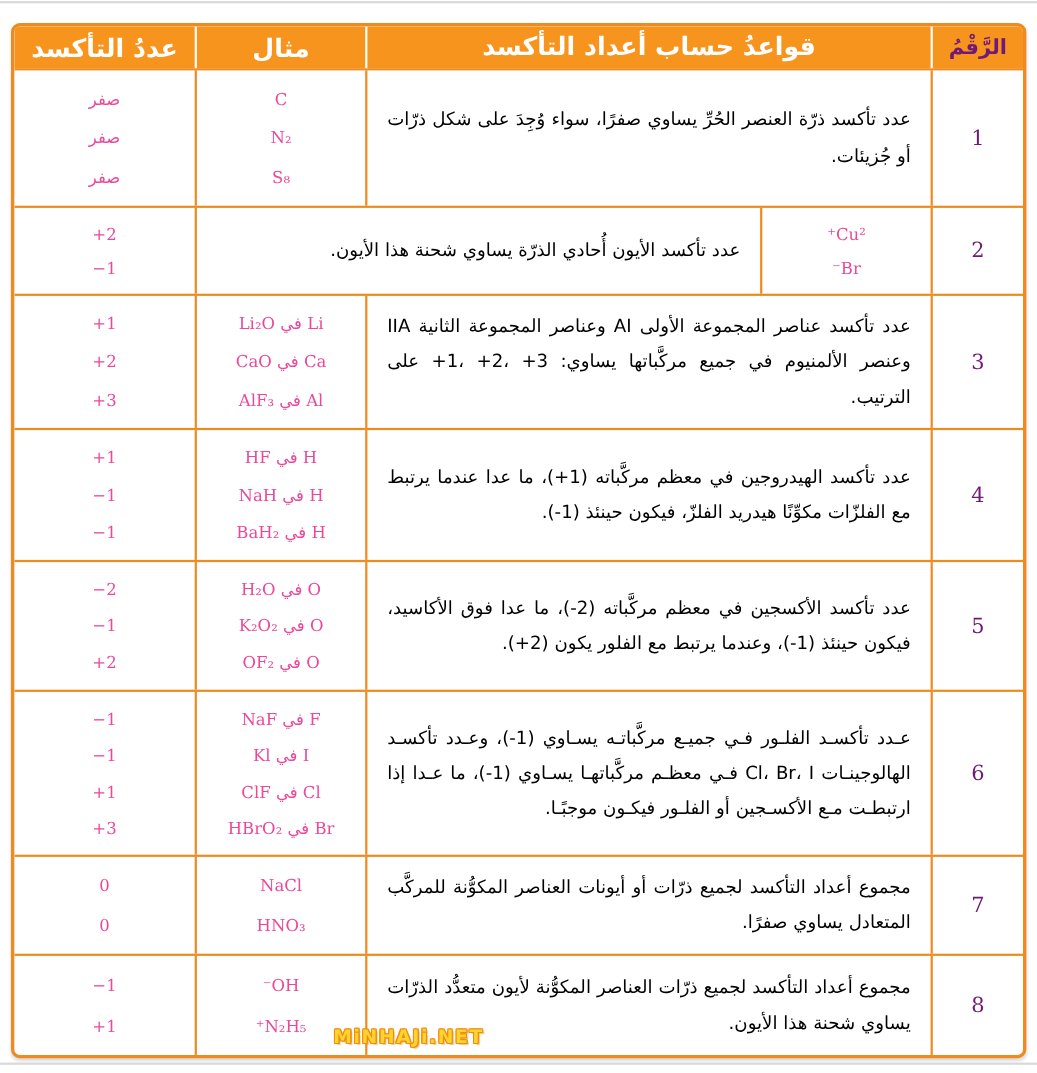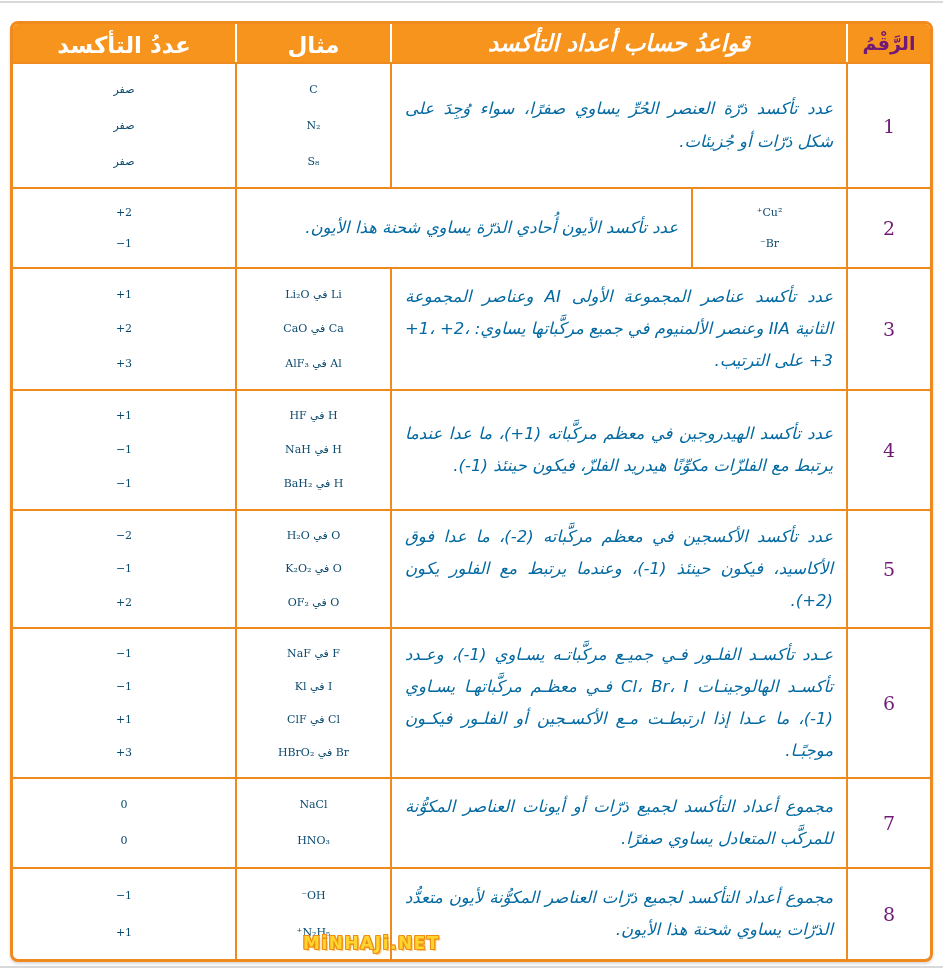--- a/index.html
+++ b/index.html
@@ -13,21 +13,21 @@
 
   .oxtable{
     position:absolute;top:21px;left:10px;width:923px;height:941px;
     box-sizing:border-box;border:3px solid #EF8A1F;border-radius:8px;
     overflow:hidden;background:#fff;direction:rtl;
     box-shadow:0 2px 3px rgba(0,0,0,0.15);
   }
   .row{display:flex;width:100%;box-sizing:border-box;}
   .cell{box-sizing:border-box;display:flex;align-items:center;justify-content:center;}
   .cell.num{width:82px;flex:none;}
-  .cell.rule{width:456px;flex:none;padding:4px 13px;font-style:italic;}
+  .cell.rule{width:514px;flex:none;padding:4px 18px;}
   .cell.ex{width:155px;flex:none;}
   .cell.ox{flex:1;}
 
   .header-row{height:38px;background:#F7941E;}
   .header-row .cell{color:#ffffff;font-weight:bold;font-size:23px;
     font-family:"DejaVu Sans",sans-serif;}
   .header-row .cell:not(:first-child){border-right:2px solid #ffffff;}
 
   .body-row{border-top:2px solid #EF8A1F;}
   .body-row .cell:not(:first-child){border-right:2px solid #EF8A1F;}
@@ -36,26 +36,26 @@
   #rows > .body-row:nth-child(2){height:80px;}
   #rows > .body-row:nth-child(3){height:122px;}
   #rows > .body-row:nth-child(4){height:120px;}
   #rows > .body-row:nth-child(5){height:118px;}
   #rows > .body-row:nth-child(6){height:150px;}
   #rows > .body-row:nth-child(7){height:90px;}
   #rows > .body-row:nth-child(8){height:92px;}
 
   .rule-text{
     width:100%;text-align:justify;font-family:"DejaVu Sans",sans-serif;
-    font-size:16.5px;line-height:1.95;color:#0369a1;
+    font-size:16.5px;line-height:1.95;color:#000000;
   }
   .cell.ex,.cell.ox{flex-direction:column;justify-content:space-around;padding:8px 0;}
   .formula,.oxval{
     font-family:"DejaVu Serif","DejaVu Sans",serif;
-    font-size:11px;color:#0c4a6e;line-height:1.2;text-align:right;
+    font-size:15px;color:#ec4899;line-height:1.2;text-align:right;
   }
   .formula{direction:rtl;}
   .oxval{direction:ltr;}
   .cell.num{font-family:"DejaVu Serif","DejaVu Sans",serif;font-size:19px;color:#701a75;}
 
   .watermark{
     position:absolute;left:303px;top:933px;direction:ltr;
     font-family:"DejaVu Sans",sans-serif;font-weight:bold;font-size:17px;
     letter-spacing:1.5px;color:#FFD42E;
     text-shadow:-1px 0 0 #EE8E13,1px 0 0 #EE8E13,0 -1px 0 #EE8E13,0 1px 0 #EE8E13,

